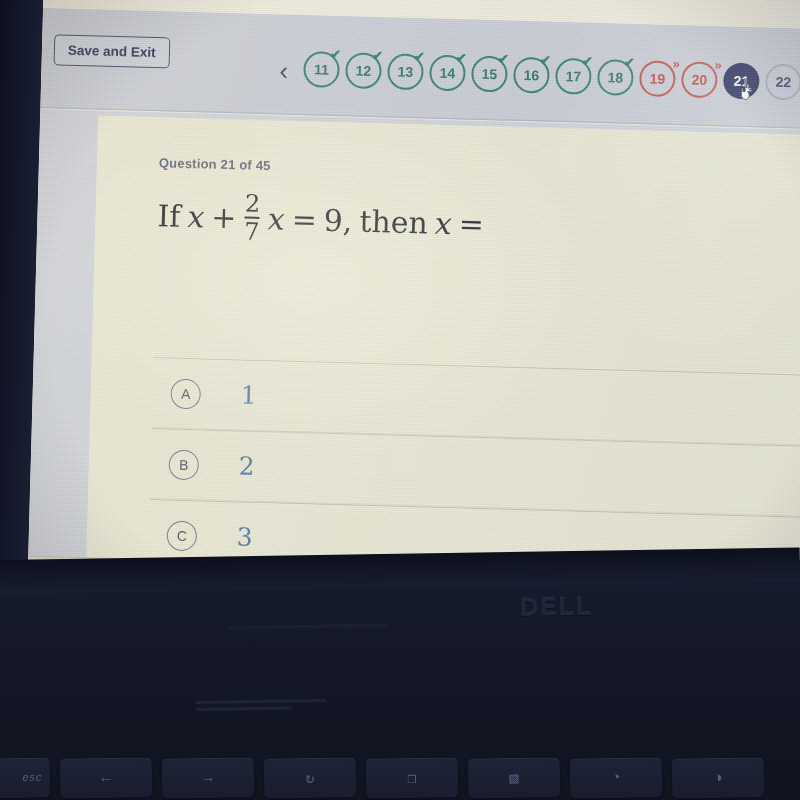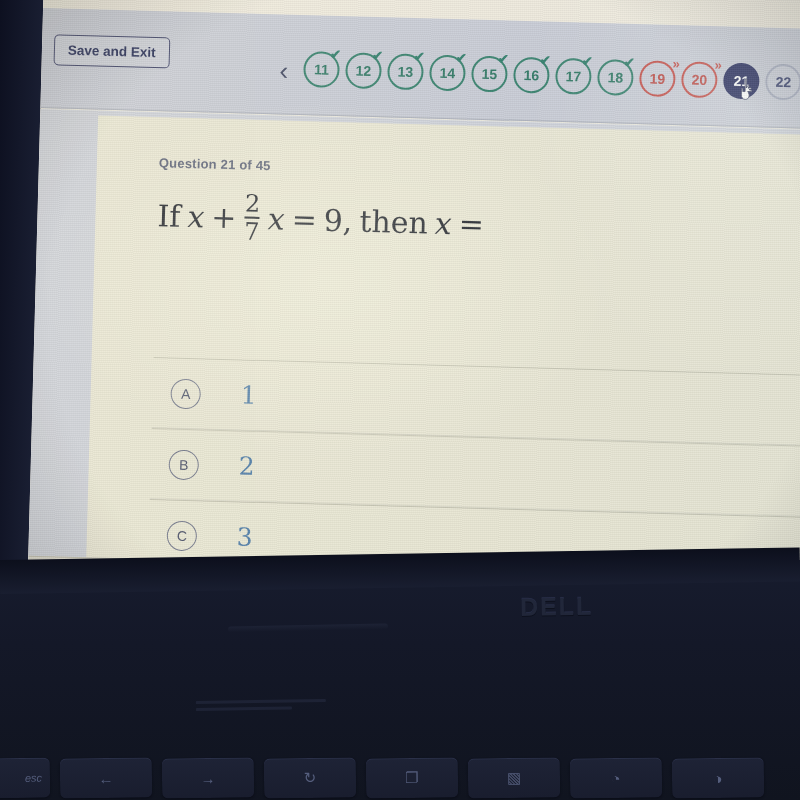--- a/index.html
+++ b/index.html
@@ -26,21 +26,21 @@
   .hinge-seam { position:absolute; left:228px; top:625px; width:160px; height:6px;
                 background:linear-gradient(180deg,#242a3e,#141828);
                 border-radius:3px; opacity:.55; transform:rotate(-1.1deg); }
   .reg-text { position:absolute; left:196px; top:700px; width:130px; height:22px;
               opacity:.30; transform:rotate(-1deg); }
   .reg-text i { display:block; height:3px; margin-bottom:4px; border-radius:1px;
                 background:#39405c; }
   .reg-text i:nth-child(2){ width:74%; }
 
   
-  .kb { position:absolute; left:0; top:752px; width:736px; height:48px; }
+  .kb { position:absolute; left:0; top:752px; width:736px; height:48px;font-family:Liberation Mono, monospace; }
   .key { position:absolute; top:6px; height:40px; border-radius:6px;
          background:linear-gradient(180deg,#1e2336,#11152400);
          background-color:#191d2e;
          box-shadow:inset 0 1px 0 #2b3149, 0 1px 2px #0a0d17;
          display:flex; align-items:center; justify-content:center;
          color:#555e7d; font-size:15px; transform:rotate(-0.7deg); }
   .key.esc { left:-14px; width:64px; font-size:11px; font-style:italic;
              justify-content:flex-end; padding-right:8px; }
 
   

